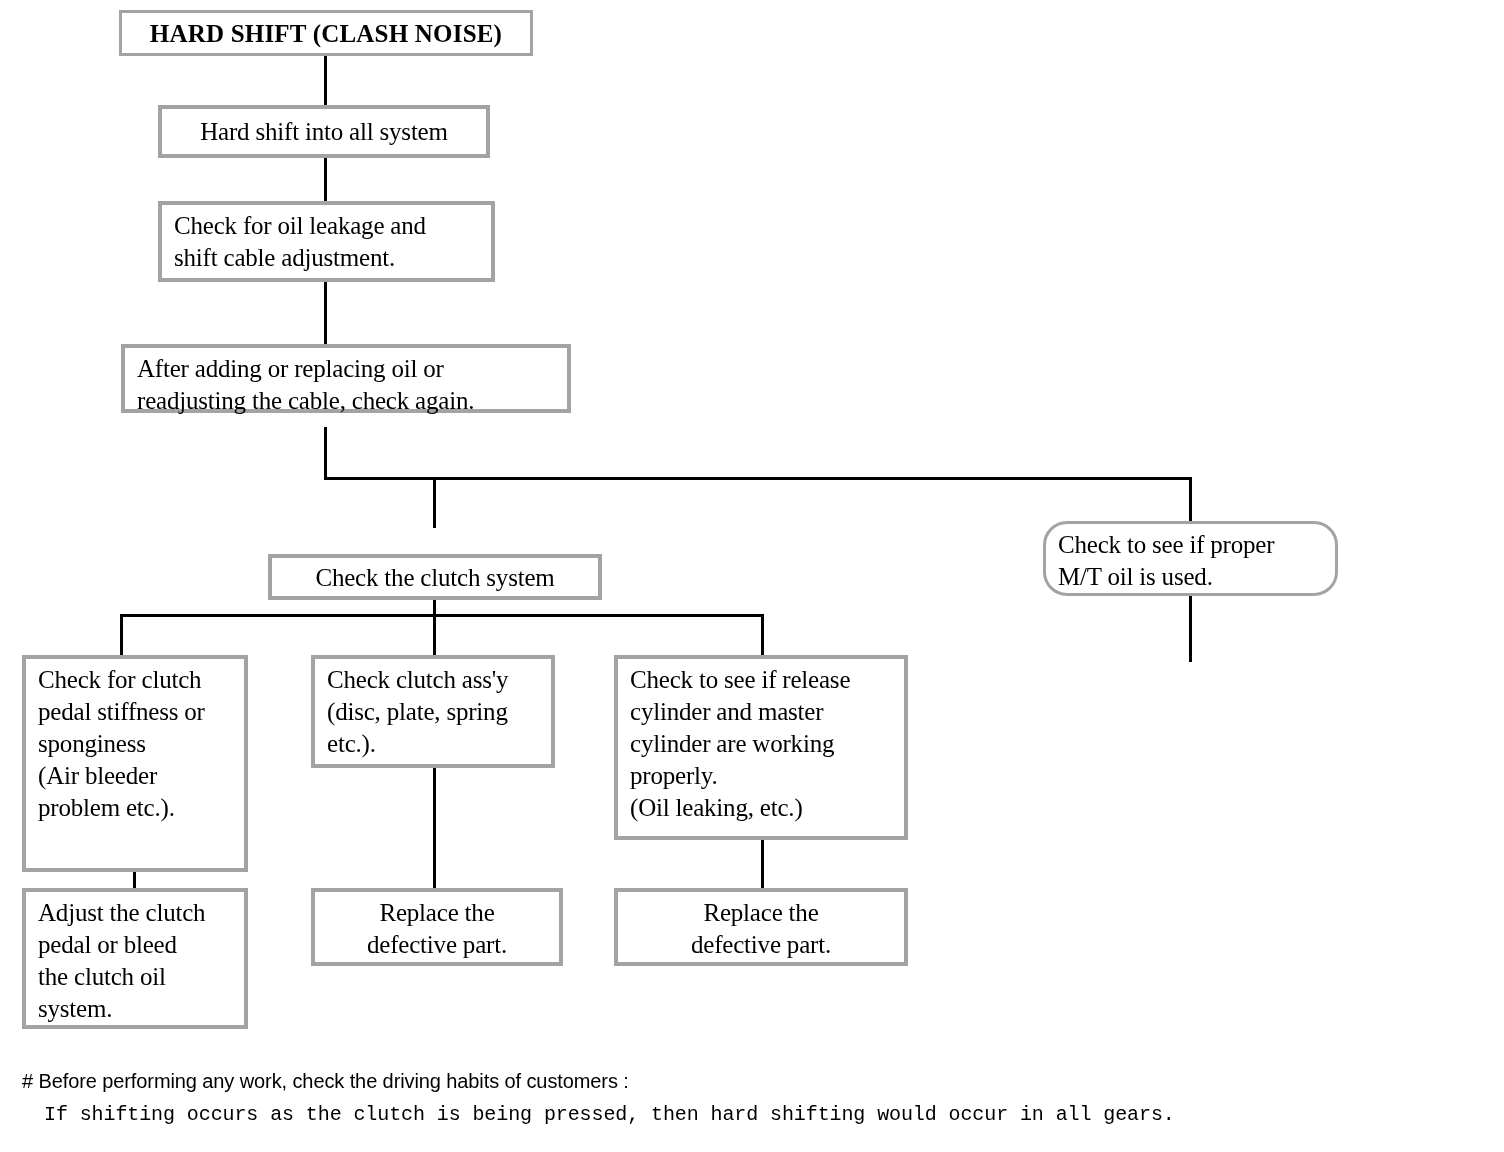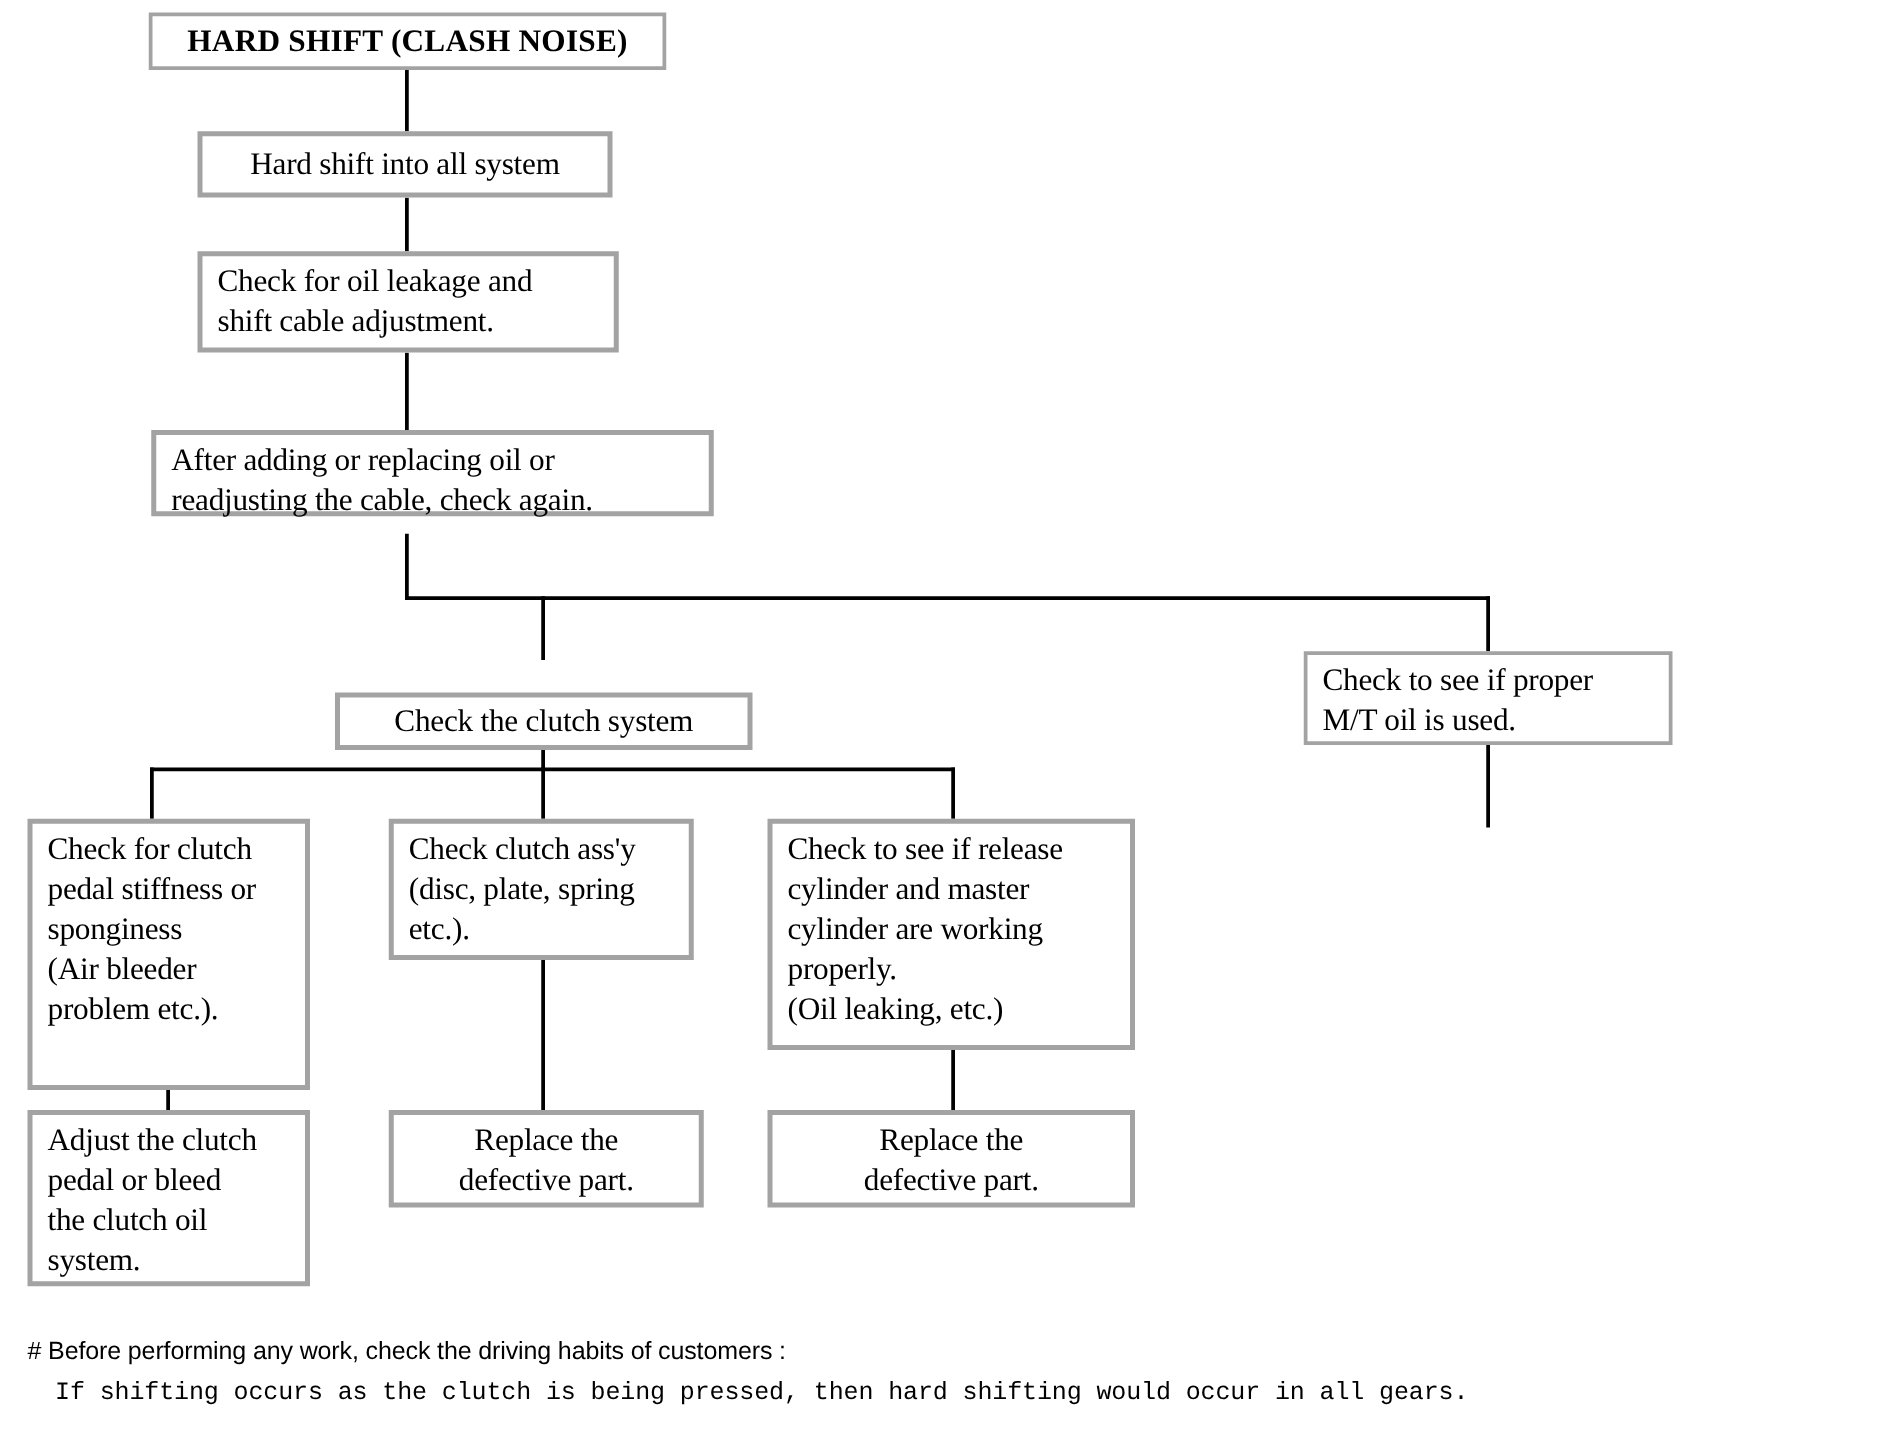--- a/index.html
+++ b/index.html
@@ -80,21 +80,21 @@
   <div class="node middle center" style="left:158px; top:105px; width:332px; height:53px;">Hard shift into all system</div>
 
   <div class="node" style="left:158px; top:201px; width:337px; height:81px;">Check for oil leakage and
 shift cable adjustment.</div>
 
   <div class="node" style="left:103px; top:344px; width:450px; height:69px;margin-left:18px;">After adding or replacing oil or
 readjusting the cable, check again.</div>
 
   <div class="node middle center" style="left:268px; top:554px; width:334px; height:46px;">Check the clutch system</div>
 
-  <div class="node thick" style="left:1043px; top:521px; width:295px; height:75px;">Check to see if proper
+  <div class="node thick" style="left:1043px; top:521px; width:295px; height:75px;border-radius:24px;">Check to see if proper
 M/T oil is used.</div>
 
 
   <div class="node" style="left:22px; top:655px; width:226px; height:217px;">Check for clutch
 pedal stiffness or
 sponginess
 (Air bleeder
 problem etc.).</div>
 
   <div class="node" style="left:22px; top:888px; width:226px; height:141px;">Adjust the clutch

